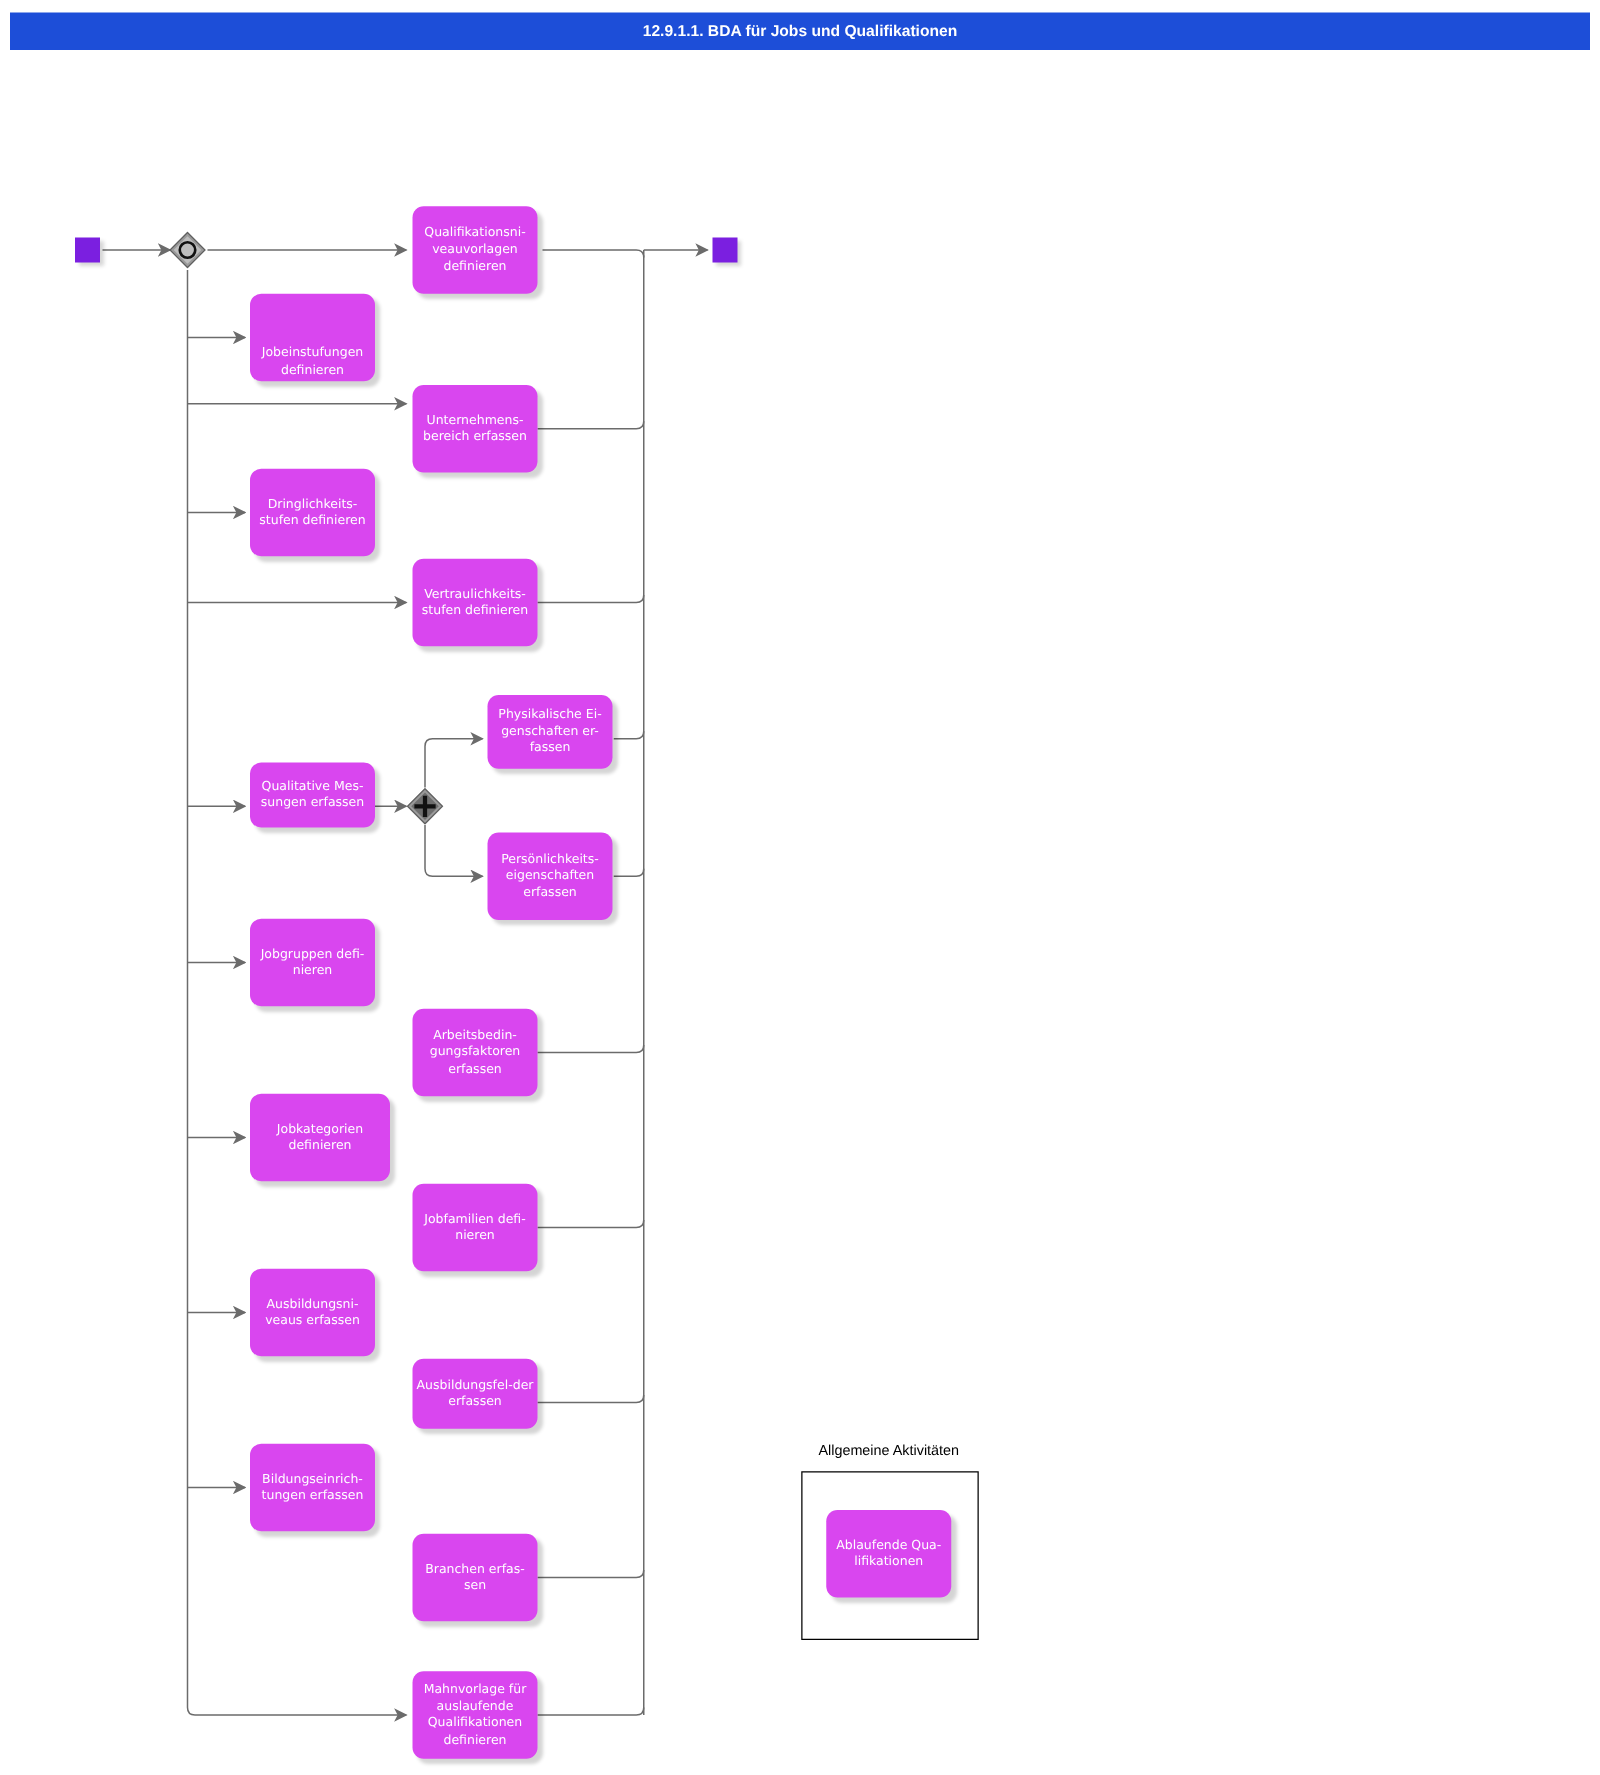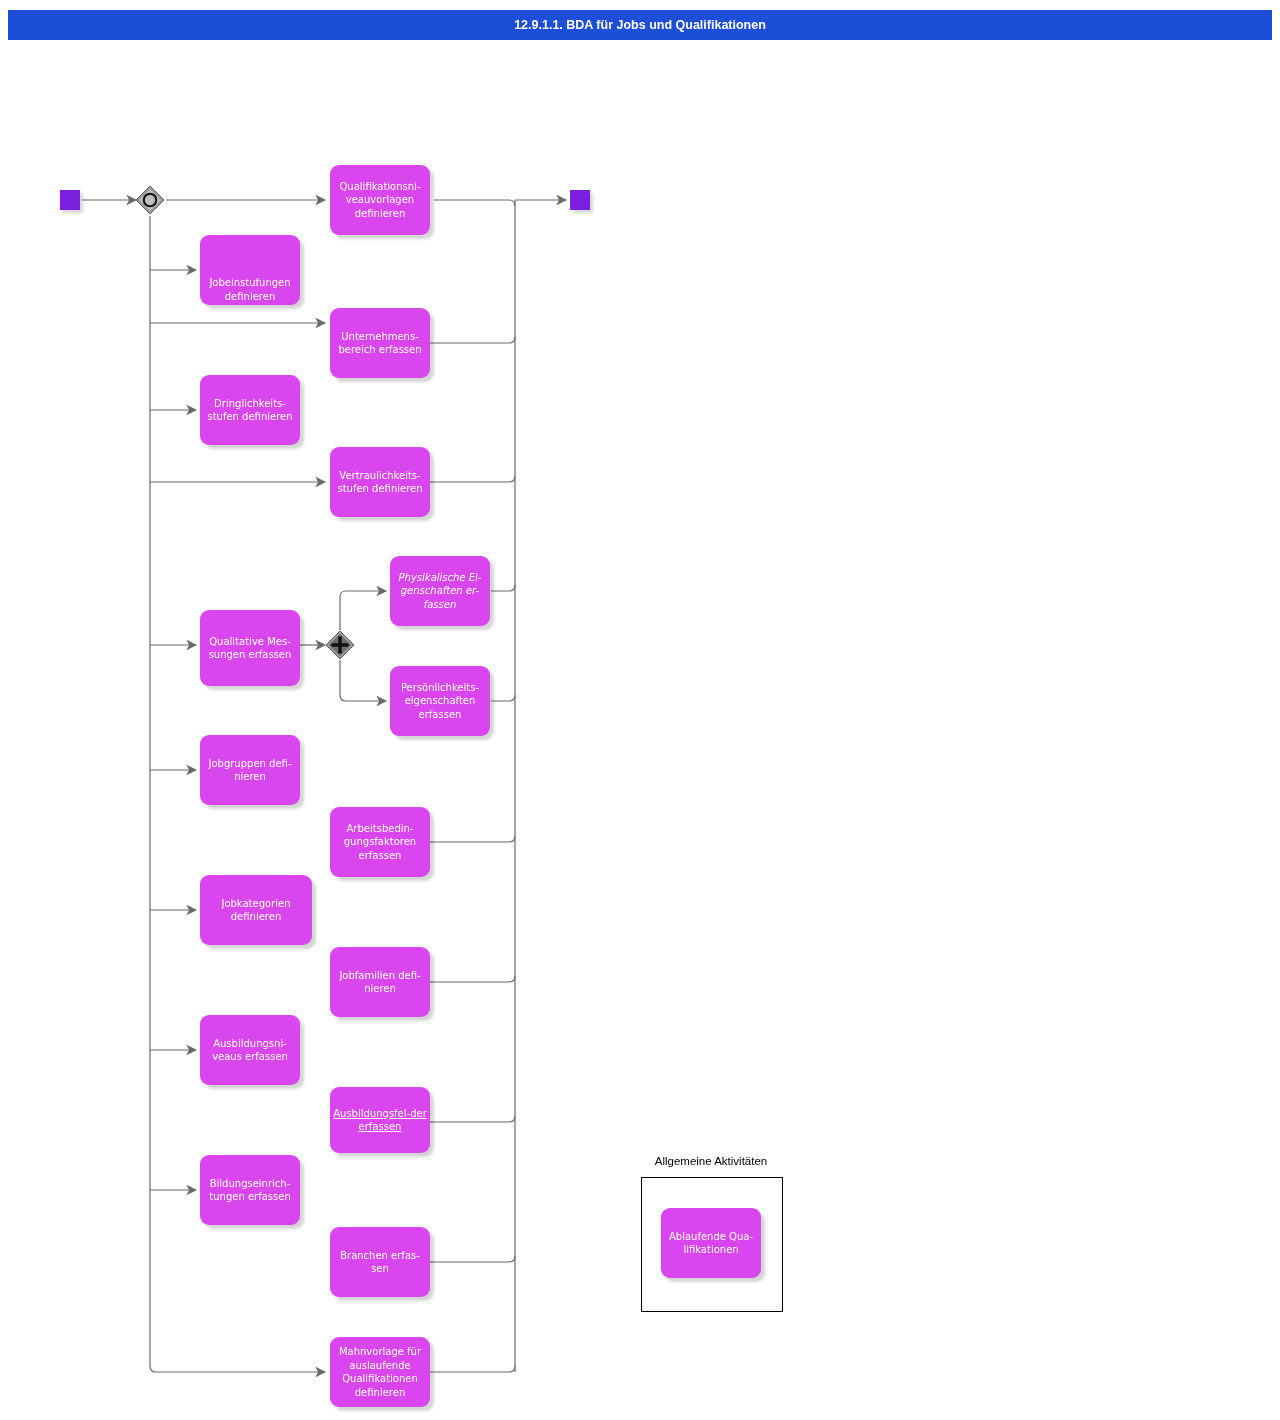--- a/index.html
+++ b/index.html
@@ -136,21 +136,21 @@
   </div>
 
   <div class="evt" style="left:570px;top:190px;"></div>
 
   <div class="task" style="left:200px;top:235px;width:100px;height:70px;align-items:flex-end;">
     <span>Jobeinstufungen definieren</span>
   </div>
   <div class="task" style="left:200px;top:375px;width:100px;height:70px;">
     <span>Dringlichkeits-stufen definieren</span>
   </div>
-  <div class="task" style="left:200px;top:610px;width:100px;height:76px;">
+  <div class="task" style="left:200px;top:610px;width:100px;height:52px;">
     <span>Qualitative Mes-sungen erfassen</span>
   </div>
   <div class="task" style="left:200px;top:735px;width:100px;height:70px;">
     <span>Jobgruppen defi-nieren</span>
   </div>
   <div class="task" style="left:200px;top:875px;width:112px;height:70px;">
     <span>Jobkategorien definieren</span>
   </div>
   <div class="task" style="left:200px;top:1015px;width:100px;height:70px;">
     <span>Ausbildungsni-veaus erfassen</span>
@@ -167,31 +167,31 @@
   </div>
   <div class="task" style="left:330px;top:447px;width:100px;height:70px;">
     <span>Vertraulichkeits-stufen definieren</span>
   </div>
   <div class="task" style="left:330px;top:807px;width:100px;height:70px;text-align:center;">
     <span>Arbeitsbedin-gungsfaktoren erfassen</span>
   </div>
   <div class="task" style="left:330px;top:947px;width:100px;height:70px;">
     <span>Jobfamilien defi-nieren</span>
   </div>
-  <div class="task" style="left:330px;top:1087px;width:100px;height:66px;text-decoration:underline;">
+  <div class="task" style="left:330px;top:1087px;width:100px;height:56px;">
     <span>Ausbildungsfel-der erfassen</span>
   </div>
   <div class="task" style="left:330px;top:1227px;width:100px;height:70px;">
     <span>Branchen erfas-sen</span>
   </div>
   <div class="task" style="left:330px;top:1337px;width:100px;height:70px;">
     <span>Mahnvorlage für auslaufende Qualifikationen definieren</span>
   </div>
 
-  <div class="task" style="left:390px;top:556px;width:100px;height:70px;font-style:italic;">
+  <div class="task" style="left:390px;top:556px;width:100px;height:59px;">
     <span>Physikalische Ei-genschaften er-fassen</span>
   </div>
   <div class="task" style="left:390px;top:666px;width:100px;height:70px;">
     <span>Persönlichkeits-eigenschaften erfassen</span>
   </div>
 
   <div class="grouplabel" style="left:640px;top:1155px;width:142px;">Allgemeine Aktivitäten</div>
   <div class="groupbox" style="left:641px;top:1177px;width:140px;height:133px;"></div>
   <div class="task" style="left:661px;top:1208px;width:100px;height:70px;">
     <span>Ablaufende Qua-lifikationen</span>

